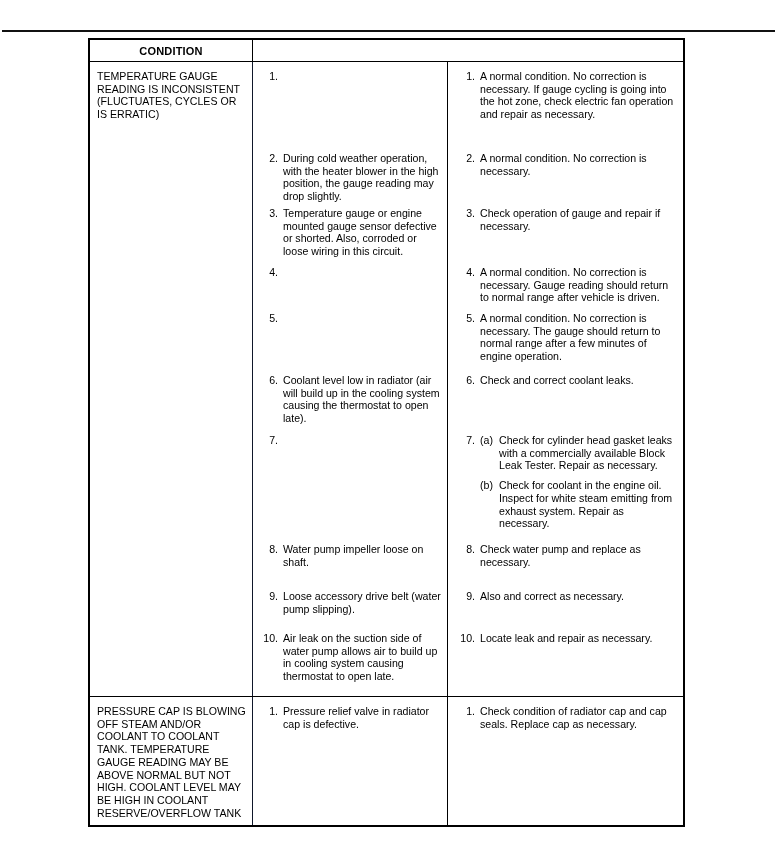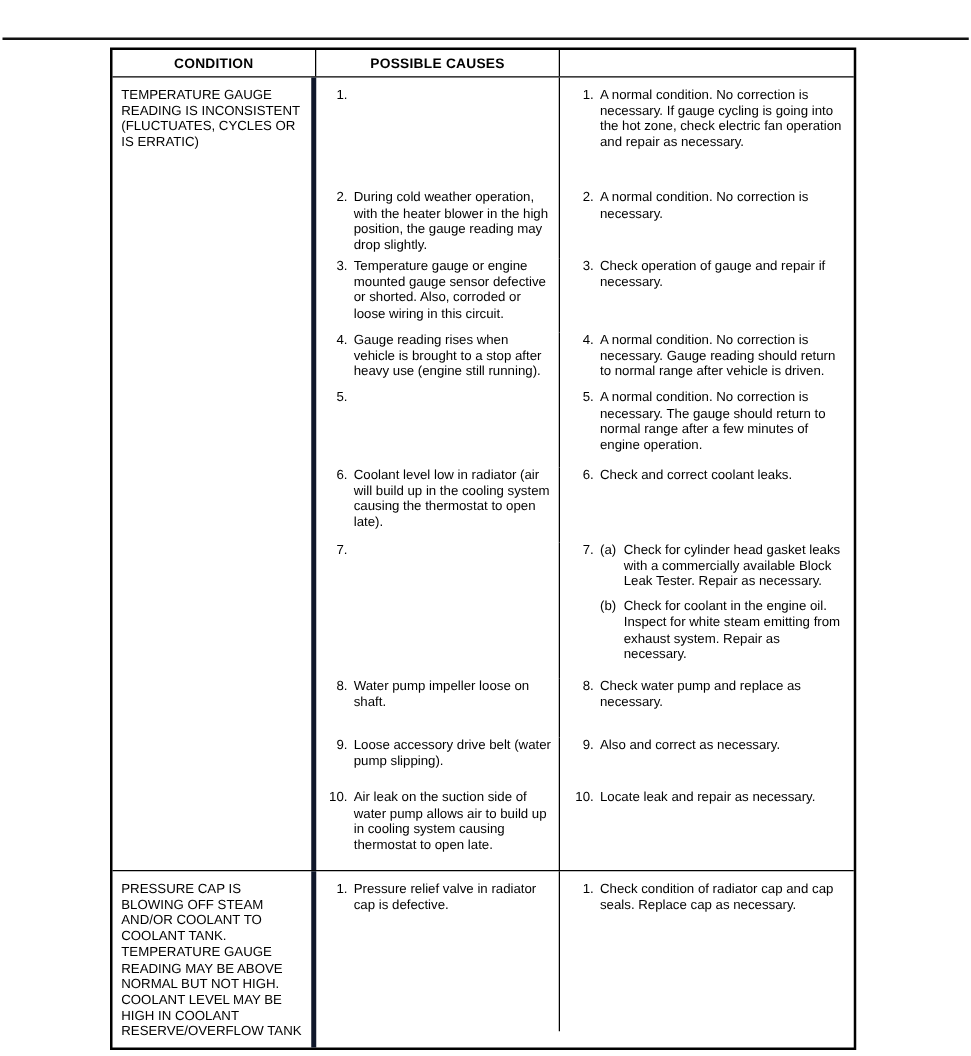--- a/index.html
+++ b/index.html
@@ -28,21 +28,21 @@
     text-align:center; letter-spacing:0.2px;
   }
   .th.c1 { width:163px; border-right:1px solid #000; }
   .th.c2 { width:195px; border-right:1px solid #000; }
   .th.c3 { flex:1; }
 
   
   .trow { display:flex; }
   .trow + .trow { border-top:1px solid #000; }
   .cond {
-    width:163px; border-right:4px solid #0f172a;
+    width:163px; border-right:1px solid #0f172a;
     padding:8px 6px 6px 7px;
     font-size:10.6px; line-height:1.2;
   }
   .pairs { flex:1; display:flex; flex-direction:column; }
   .pair { display:flex; }
   .pair .pc { width:195px; border-right:1px solid #000; padding:0 5px 0 6px; }
   .pair .cr { flex:1; padding:0 8px 0 8px; }
   .pair.first .pc, .pair.first .cr { padding-top:8px; }
 
   .li { display:flex; font-size:10.6px; line-height:1.2; }
@@ -58,21 +58,20 @@
 <body>
 
 <div class="sheet">
   <div class="page-rule top"></div>
   <div class="page-rule bottom"></div>
 
   <div class="diag-table">
 
     <div class="thead">
       <div class="th c1">CONDITION</div>
-      <div class="th c2">POSSIBLE CAUSES</div>
     </div>
 
     <div class="trow">
       <div class="cond">TEMPERATURE GAUGE READING IS INCONSISTENT (FLUCTUATES, CYCLES OR IS ERRATIC)</div>
       <div class="pairs">
 
         <div class="pair first" style="min-height:90px">
           <div class="pc">
             <div class="li">
               <span class="num">1.</span>
@@ -113,21 +112,20 @@
               <span class="num">3.</span>
               <span class="txt">Check operation of gauge and repair if necessary.</span>
             </div>
           </div>
         </div>
 
         <div class="pair" style="min-height:46px">
           <div class="pc">
             <div class="li">
               <span class="num">4.</span>
-              <span class="txt">Gauge reading rises when vehicle is brought to a stop after heavy use (engine still running).</span>
             </div>
           </div>
           <div class="cr">
             <div class="li">
               <span class="num">4.</span>
               <span class="txt">A normal condition. No correction is necessary. Gauge reading should return to normal range after vehicle is driven.</span>
             </div>
           </div>
         </div>
 

